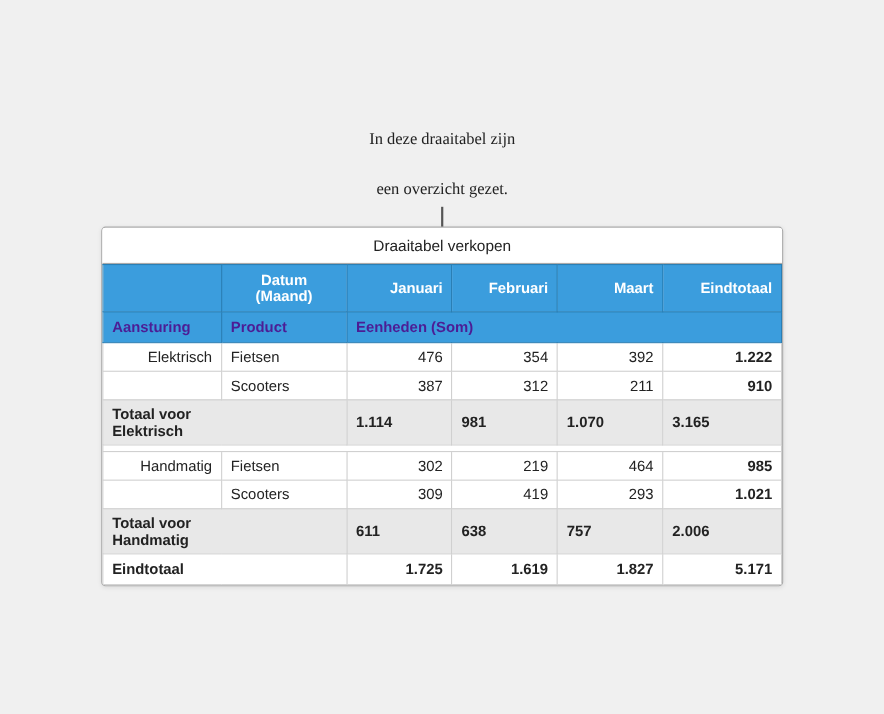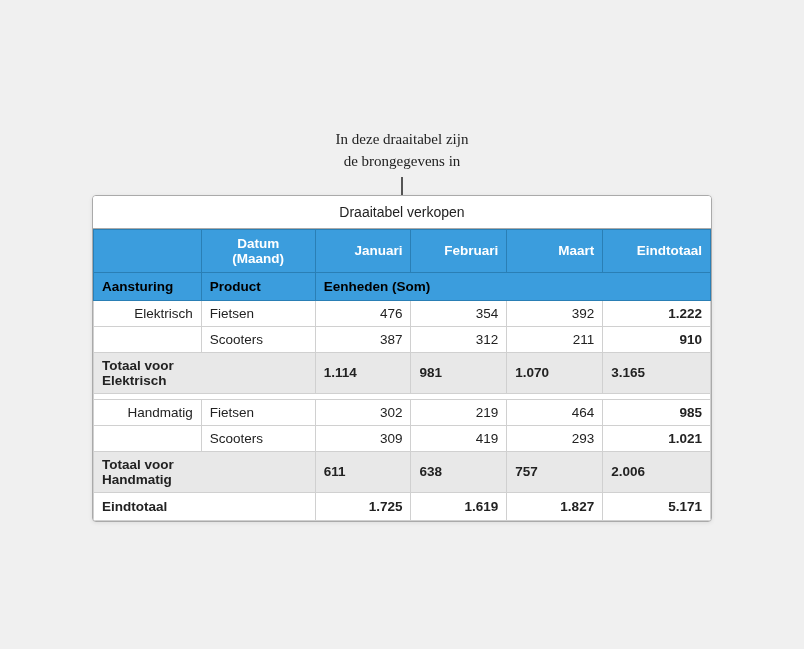--- a/index.html
+++ b/index.html
@@ -68,21 +68,21 @@
       text-align: right;
       border: 1px solid #2a7fb5;
       vertical-align: middle;
     }
     .header-row-1 th.left-spacer {
       background: #3b9ddd;
       border: 1px solid #2a7fb5;
     }
     .header-row-2 th {
       background: #3b9ddd;
-      color: #000000;
+      color: #4c1d95;
       font-weight: 600;
       padding: 6px 8px;
       text-align: left;
       border: 1px solid #2a7fb5;
       vertical-align: middle;
     }
     .header-row-2 th.span-header {
       text-align: left;
     }
     tr.data-row td {
@@ -140,21 +140,22 @@
     .col-eindtotaal { width: 90px; }
   </style>
 </head>
 <body>
 
 <div class="page-container">
 
   <div class="callout-area">
     <div class="callout-text">
       <span>In deze draaitabel zijn</span><br>
-      <span>de brongegevens in</span><br>
+      <br>
+      <span>een overzicht gezet.</span>
     </div>
     <div class="callout-line"></div>
   </div>
 
   <div class="table-wrapper">
     <div class="table-title-row">Draaitabel verkopen</div>
     <table>
       <colgroup>
         <col class="col-aansturing">
         <col class="col-product">

